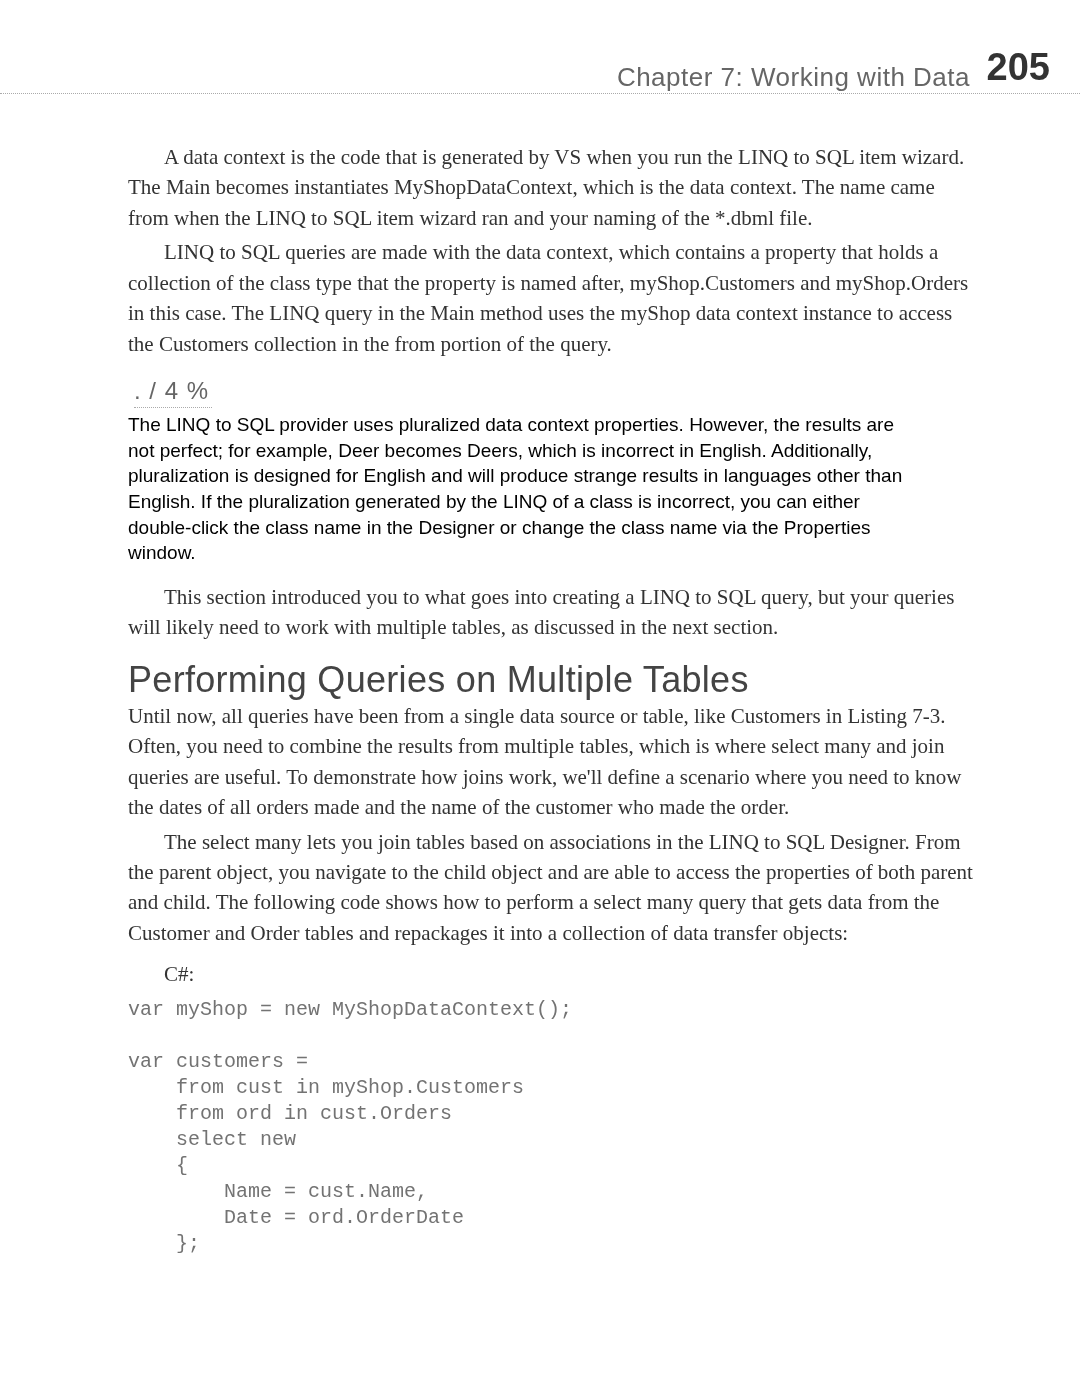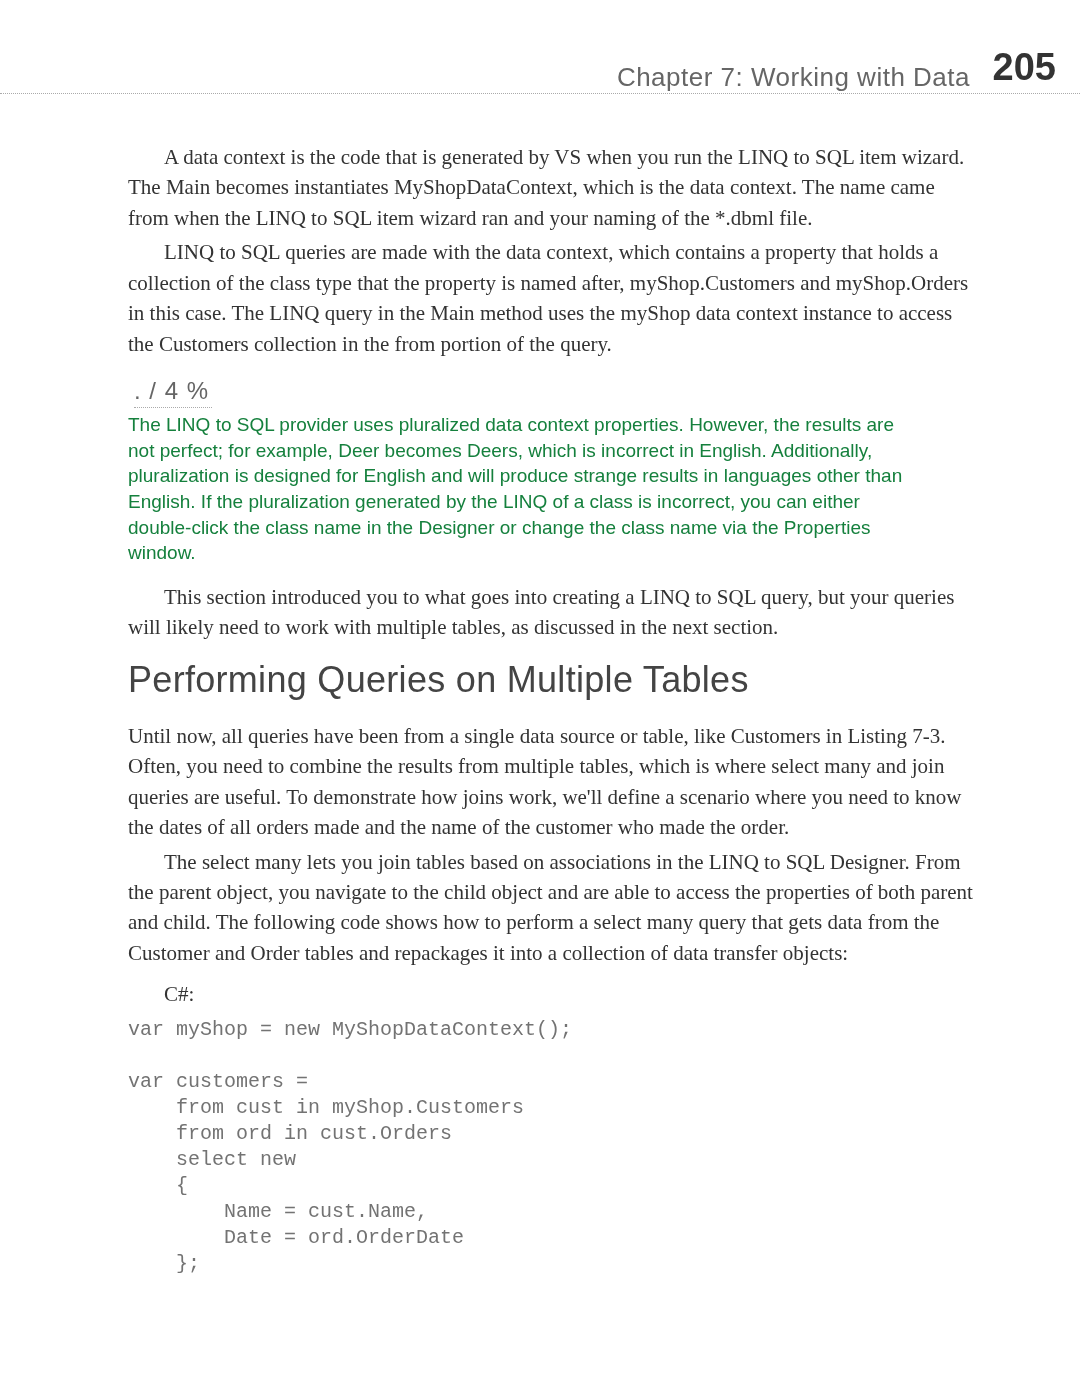--- a/index.html
+++ b/index.html
@@ -22,21 +22,21 @@
       right: 110px;
       top: 62px;
       font-family: 'Trebuchet MS', 'Arial Narrow', Arial, sans-serif;
       font-size: 26px;
       font-weight: 300;
       color: #666;
       letter-spacing: 0.5px;
     }
     .page-number {
       position: absolute;
-      right: 24px;
+      right: 30px;
       top: 46px;
       font-family: 'Trebuchet MS', Arial, sans-serif;
       font-size: 38px;
       font-weight: bold;
       color: #333;
     }
     .content {
       padding: 48px 100px 40px 128px;
     }
     .para {
@@ -58,32 +58,32 @@
       margin-left: 6px;
       padding-bottom: 2px;
       border-bottom: 1px dotted #aaa;
       width: 78px;
       letter-spacing: 1px;
     }
     .note-body {
       font-family: 'Trebuchet MS', Arial, sans-serif;
       font-size: 19px;
       line-height: 1.35;
-      color: #15803d;
+      color: #000000;
       margin-top: 4px;
       margin-bottom: 16px;
       padding-right: 60px;
     }
     .section-heading {
       font-family: 'Trebuchet MS', 'Arial Narrow', Arial, sans-serif;
       font-size: 36px;
       font-weight: 400;
       color: #444;
       margin-top: 16px;
-      margin-bottom: 20px;
+      margin-bottom: 0;
       letter-spacing: 0.3px;
     }
     .code-label {
       font-size: 21px;
       margin-top: 14px;
       margin-left: 36px;
     }
     .code-block {
       font-family: 'Courier New', Courier, monospace;
       font-size: 20px;

